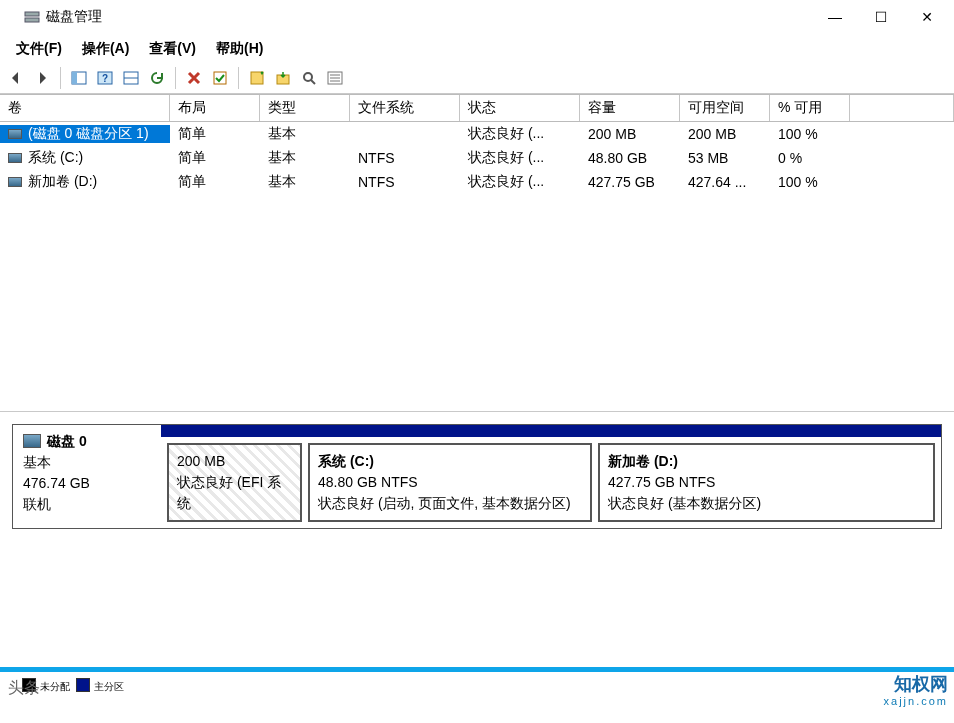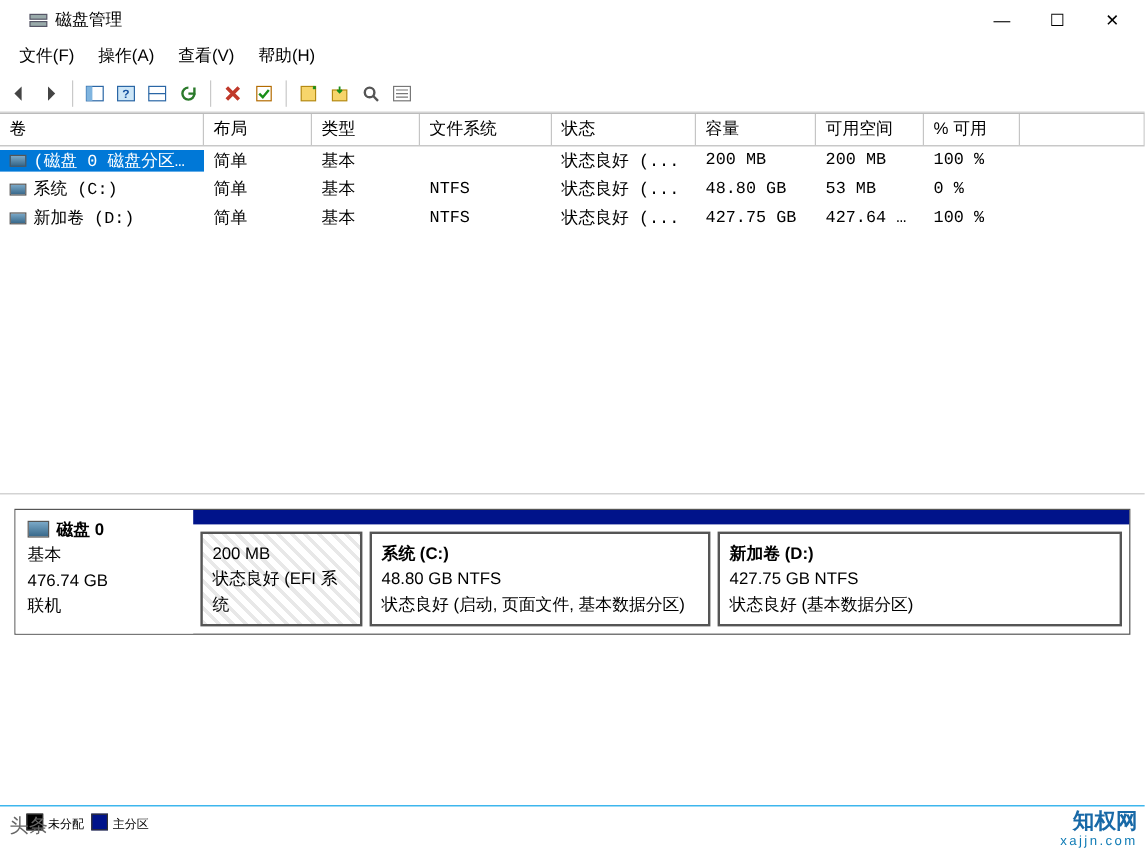--- a/index.html
+++ b/index.html
@@ -31,23 +31,24 @@
   .titlebar .spacer { flex: 1; }
   .win-btn {
     width: 46px; height: 30px;
     display: inline-flex; align-items: center; justify-content: center;
     font-size: 14px;
   }
   
   .menubar {
     height: 28px;
     display: flex;
-    align-items: flex-start;
+    align-items: flex-end;
     padding: 0 6px;
     background: #fff;
+    font-weight: bold;
   }
   .menubar .menu-item { padding: 4px 10px; font-size: 14px; }
   
   .toolbar {
     height: 32px;
     display: flex;
     align-items: center;
     padding: 0 4px;
     background: #fff;
     border-bottom: 1px solid #c9c9c9;
@@ -94,40 +95,39 @@
     display: flex;
     height: 24px;
     align-items: center;
   }
   .td {
     padding: 0 8px;
     font-size: 14px;
     overflow: hidden;
     text-overflow: ellipsis;
     white-space: nowrap;
-    font-family: Liberation Mono, monospace;
   }
   .tr.selected .td.col-vol {
     background: #0078d7;
     color: #fff;
   }
   .vol-icon {
     width: 14px; height: 10px;
     border: 1px solid #555;
     background: linear-gradient(#7aa8c7,#38688a);
     display: inline-block;
     margin-right: 6px;
     vertical-align: middle;
   }
   
   .disk-pane {
     height: 260px;
     padding: 12px;
     overflow: auto;
-    border-bottom: 1px solid #0ea5e9;
+    border-bottom: 5px solid #0ea5e9;
   }
   .disk-card {
     display: flex;
     border: 1px solid #555;
   }
   .disk-label {
     width: 148px;
     background: #fff;
     padding: 6px 10px;
     font-size: 14px;

